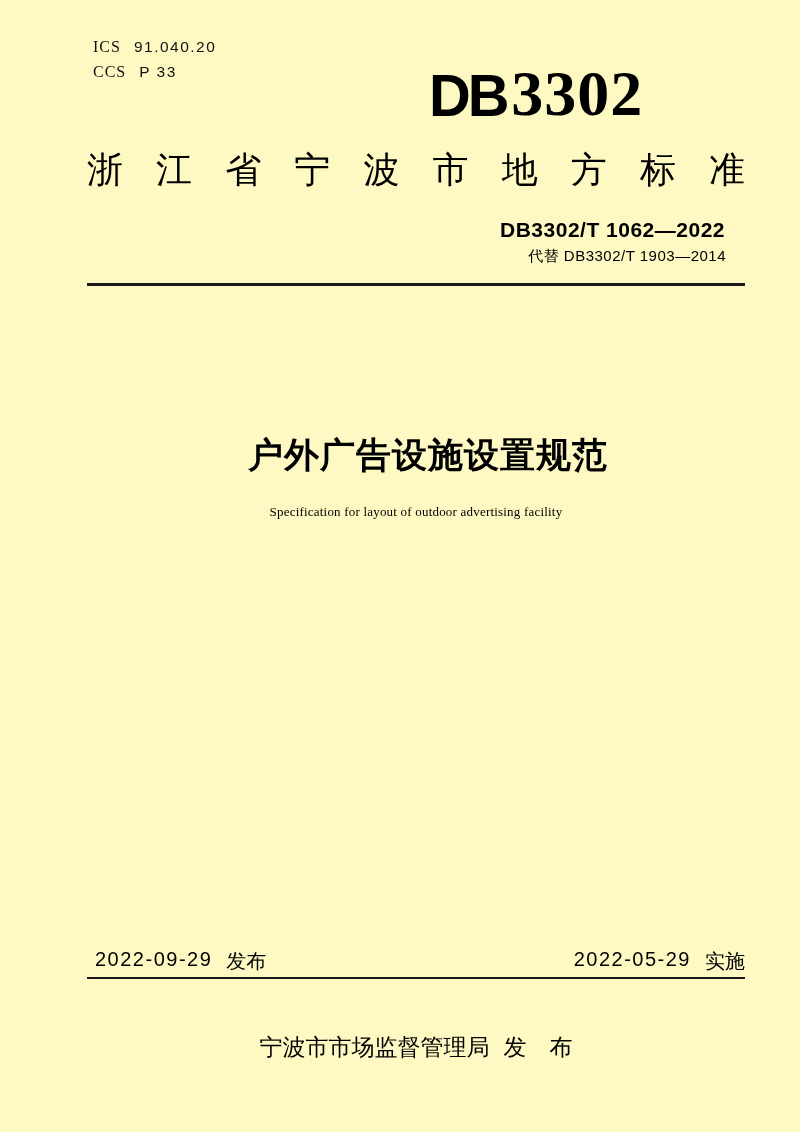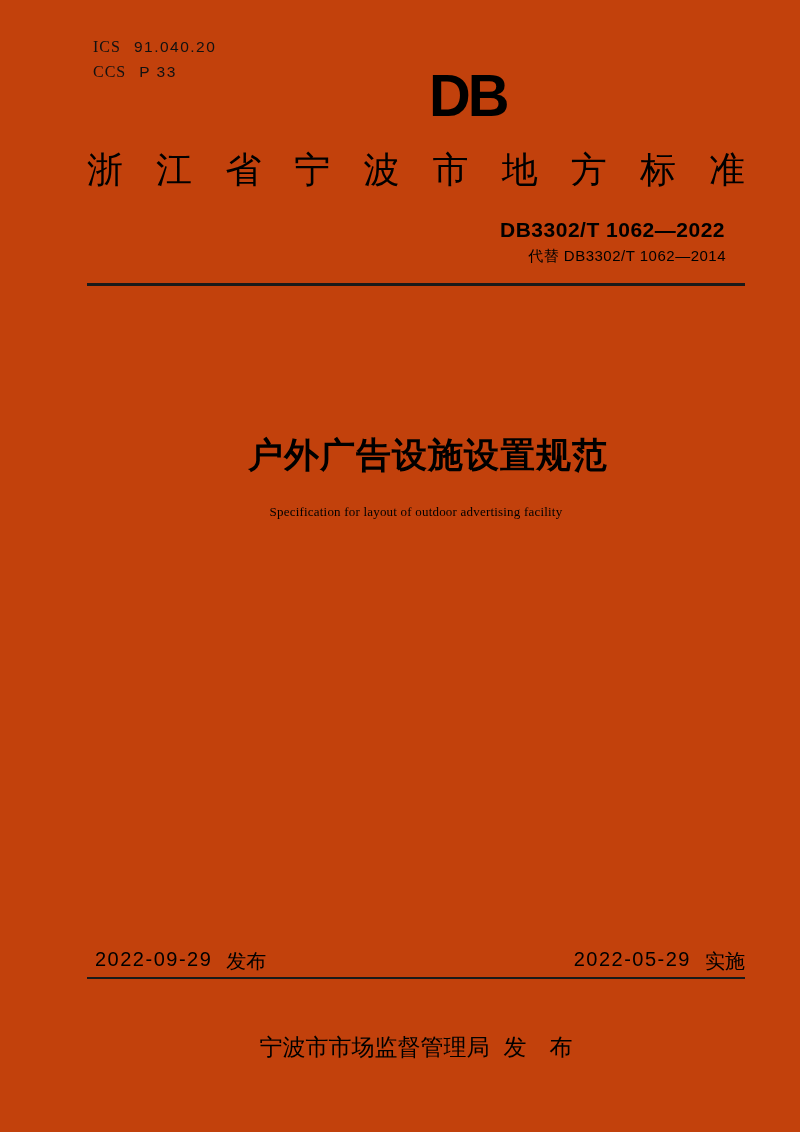--- a/index.html
+++ b/index.html
@@ -4,21 +4,21 @@
 <style>
   html, body {
     margin: 0;
     padding: 0;
     background: #ffffff;
   }
   .page {
     position: relative;
     width: 800px;
     height: 1132px;
-    background: #c2410c;
+    background: #fef9c3;
     overflow: hidden;
     font-family: "Liberation Sans", sans-serif;
     color: #000000;
   }
 
   
   .codes {
     position: absolute;
     left: 93px;
     top: 34px;
@@ -176,37 +176,38 @@
       <span class="code-value">91.040.20</span>
     </div>
     <div class="code-line">
       <span class="code-label">CCS</span>
       <span class="code-value">P 33</span>
     </div>
   </div>
 
   <div class="logo">
     <span class="logo-prefix">DB</span>
+    <span class="logo-number">3302</span>
   </div>
 
   <div class="region-title">
       <span>浙</span>
       <span>江</span>
       <span>省</span>
       <span>宁</span>
       <span>波</span>
       <span>市</span>
       <span>地</span>
       <span>方</span>
       <span>标</span>
       <span>准</span>
     </div>
 
   <div class="std-number">DB3302/T 1062—2022</div>
-  <div class="std-replaces">代替 DB3302/T 1062—2014</div>
+  <div class="std-replaces">代替 DB3302/T 1903—2014</div>
 
   <div class="rule-top"></div>
 
   <div class="doc-title">户外广告设施设置规范</div>
   <div class="doc-subtitle">Specification for layout of outdoor advertising facility</div>
 
   <div class="dates-row">
     <div class="date-item date-left">
       <span class="date-value">2022-09-29</span>
       <span class="date-label">发布</span>

